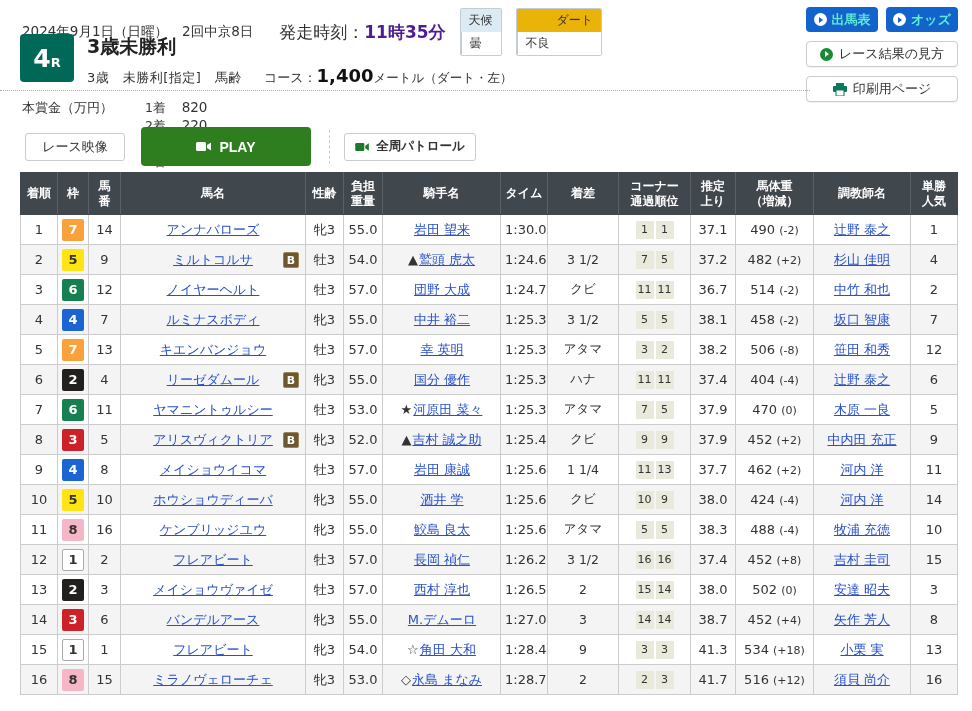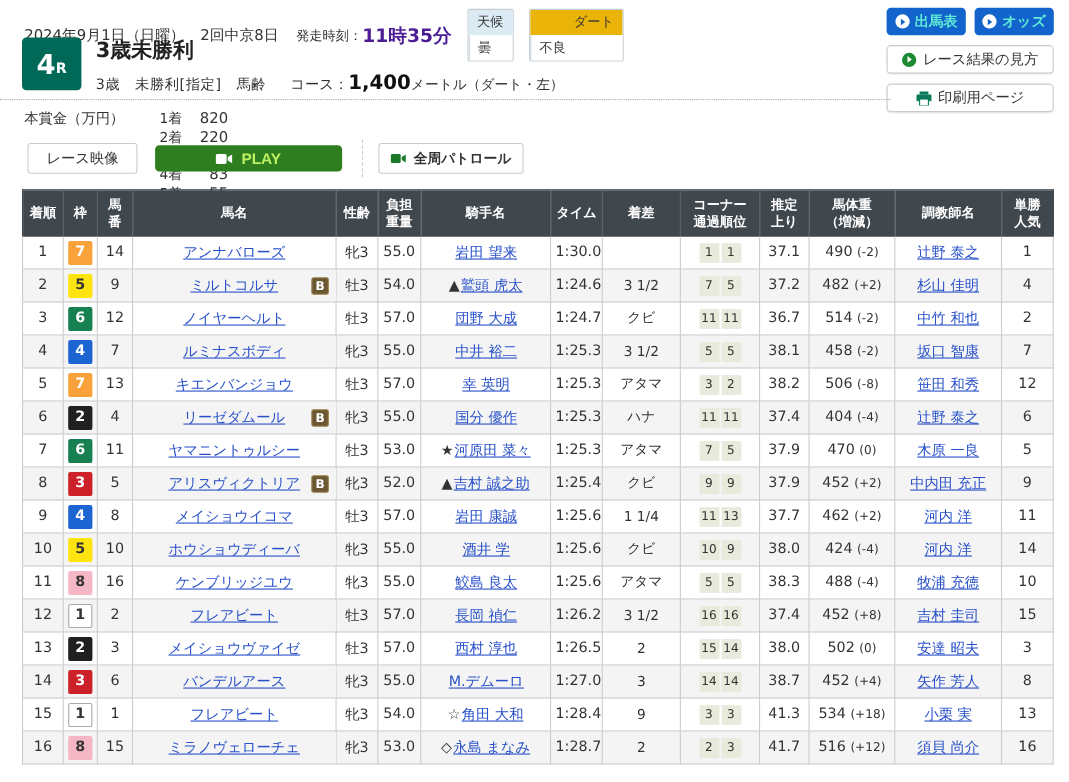--- a/index.html
+++ b/index.html
@@ -4,21 +4,21 @@
 <style>
   * { margin:0; padding:0; box-sizing:border-box; }
   html,body { background:#fff; }
   body { font-family:"DejaVu Sans","Liberation Sans",sans-serif; color:#333; }
   .page { position:relative; width:972px; height:711px; background:#fff; overflow:hidden; }
 
   
   .topbar { position:absolute; left:22px; top:8px; display:flex; align-items:center; }
   .date-text { font-size:13.5px; color:#333; }
   .meet-text { font-size:13.5px; margin-left:14px; }
-  .start-label { font-size:12px; margin-left:16px;font-family:Liberation Mono, monospace; }
+  .start-label { font-size:17px; margin-left:26px;font-family:Liberation Mono, monospace; }
   .start-time { font-size:17px; font-weight:bold; color:#4c1d95; }
   .badge-group { display:flex; margin-left:14px; border:1px solid #c3cdd4; border-radius:2px; overflow:hidden;flex-direction:column; }
   .badge-cell { font-size:12px; padding:3px 8px; background:#fff; border-left:1px solid #c3cdd4; }
   .badge-cell:first-child { border-left:none; }
   .bg-weather { background:#dceaf4; }
   .bg-track { background:#eab308;padding-left:40px; }
 
   
   .right-col { position:absolute; right:14px; top:7px; width:152px; }
   .blue-row { display:flex; gap:8px; }
@@ -55,22 +55,22 @@
   .prize-row { position:absolute; left:22px; top:99px; display:flex; align-items:baseline; font-size:13px; }
   .prize-label { margin-right:14px; }
   .prize-pair { display:flex; align-items:baseline; }
   .prize-place { margin-left:18px; font-size:12.5px; }
   .prize-amt { display:inline-block; min-width:42px; text-align:right; font-size:13.5px; }
 
   
   .controls { position:absolute; left:25px; top:127px; display:flex; align-items:center; }
   .btn-video { width:100px; height:28px; background:#fff; border:1px solid #ccc; border-radius:3px;
     font-size:13px; color:#333; cursor:pointer; }
-  .btn-play { width:170px; height:24px; margin-left:16px; background:#2e7d1f; border:none; border-radius:4px;
-    color:#bef264; font-size:14px; font-weight:bold; cursor:pointer; display:flex; align-items:center; justify-content:center; gap:7px; }
+  .btn-play { width:170px; height:39px; margin-left:16px; background:#2e7d1f; border:none; border-radius:4px;
+    color:#ffffff; font-size:14px; font-weight:bold; cursor:pointer; display:flex; align-items:center; justify-content:center; gap:7px; }
   .vdiv { width:0; height:34px; border-left:1px dashed #ccc; margin:0 14px 0 18px; }
   .btn-patrol { width:132px; height:28px; background:#fff; border:1px solid #ccc; border-radius:3px;
     font-size:12.5px; font-weight:bold; color:#333; cursor:pointer; display:flex; align-items:center; justify-content:center; gap:6px; }
   .cam { flex:none; }
 
   
   table.results { position:absolute; left:20px; top:172px; width:937px; border-collapse:collapse;
     table-layout:fixed; font-size:13px; }
   table.results th { background:#40474d; color:#fff; font-size:12px; font-weight:bold;
     border:1px solid #40474d; border-right:1px solid #5b6166; height:42px;

